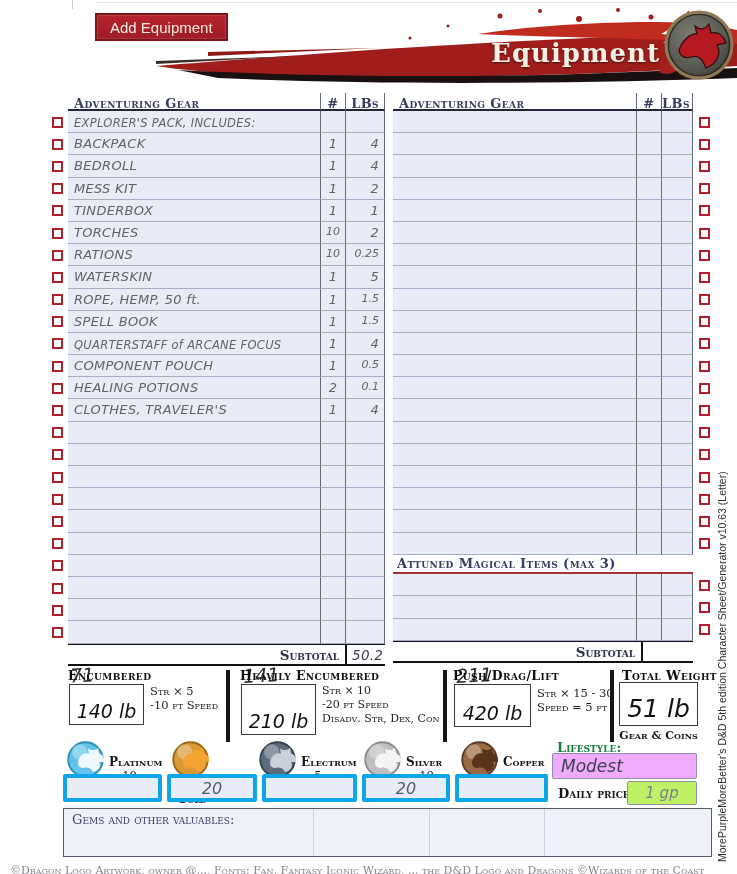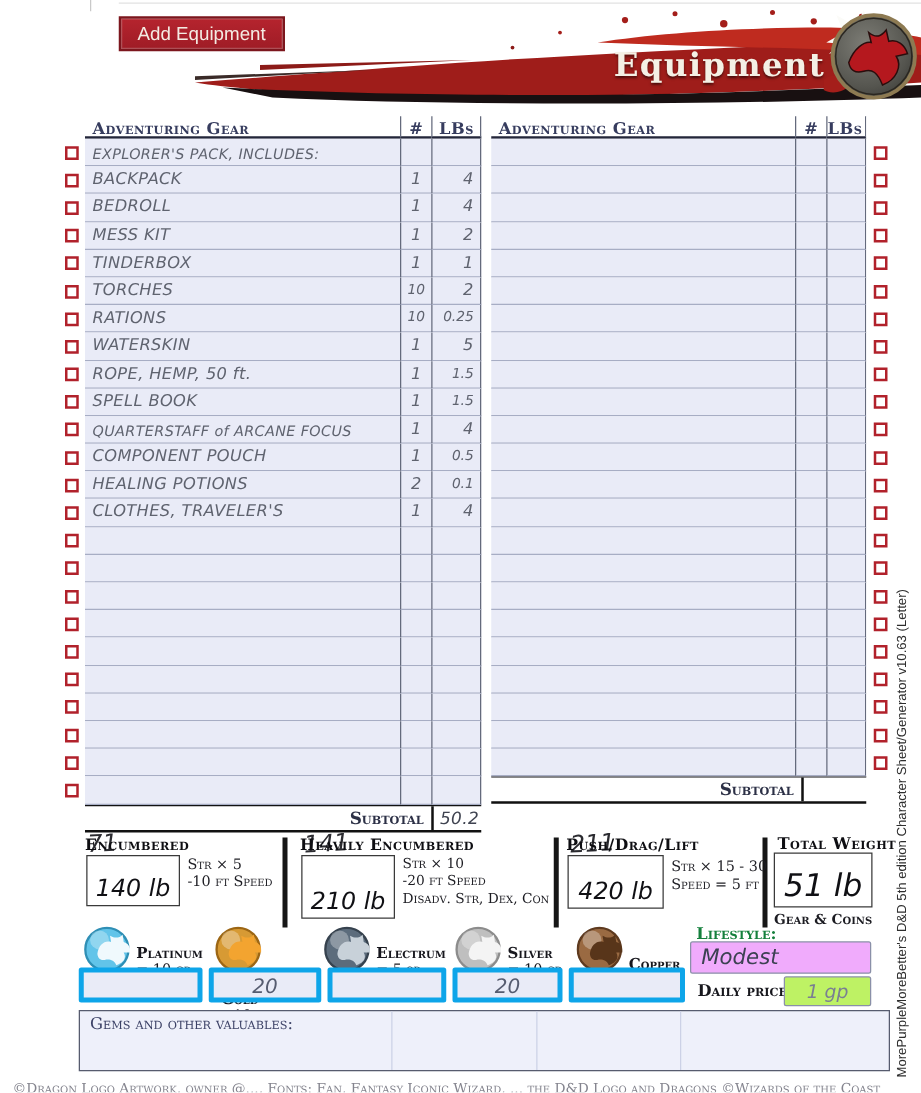--- a/index.html
+++ b/index.html
@@ -512,20 +512,21 @@
         </div>
       </div>
       <div class="trow">
         <div class="cell c-name hand"></div>
         <div class="cell c-qty hand"></div>
         <div class="cell c-lbs hand"></div>
         <div class="cbcell">
           <div class="cbox"></div>
         </div>
       </div>
+      <div class="attuned-head">Attuned Magical Items (max 3)</div>
       <div class="trow">
         <div class="cell c-name hand"></div>
         <div class="cell c-qty hand"></div>
         <div class="cell c-lbs hand"></div>
         <div class="cbcell">
           <div class="cbox"></div>
         </div>
       </div>
       <div class="trow">
         <div class="cell c-name hand"></div>
@@ -632,21 +633,21 @@
           <circle cx="22" cy="22" r="20.5" fill="#bfbfbf" stroke="#8c8c8c" stroke-width="2.2"></circle>
           <circle cx="15" cy="13" r="9" fill="rgba(255,255,255,0.30)"></circle>
           <path d="M11,23 C12,15 18,10 24,12 L23,6 C28,9 32,8 35,5 L36,12 C40,13 43,17 42,22 L36,22 C39,27 36,32 29,34 C27,29 22,28 18,29 C14,30 11,27 11,23 Z" transform="translate(2,3)" fill="#f4f4f4"></path>
         </svg>
         <div class="coin-label">
           <div class="coin-name">Silver</div>
           <div class="coin-rate">= 10 cp</div>
         </div>
       </div>
       <div class="coin-input" style="left: 362px; width: 88px;">20</div>
-      <div class="coin-group" style="left: 461px; align-items: flex-end;">
+      <div class="coin-group" style="left: 461px;">
         <svg class="coin-svg" viewBox="0 0 44 44">
           <circle cx="22" cy="22" r="20.5" fill="#9a6a42" stroke="#5e3a1f" stroke-width="2.2"></circle>
           <circle cx="15" cy="13" r="9" fill="rgba(255,255,255,0.30)"></circle>
           <path d="M11,23 C12,15 18,10 24,12 L23,6 C28,9 32,8 35,5 L36,12 C40,13 43,17 42,22 L36,22 C39,27 36,32 29,34 C27,29 22,28 18,29 C14,30 11,27 11,23 Z" transform="translate(2,3)" fill="#58351a"></path>
         </svg>
         <div class="coin-label">
           <div class="coin-name">Copper</div>
           <div class="coin-rate"></div>
         </div>
       </div>

